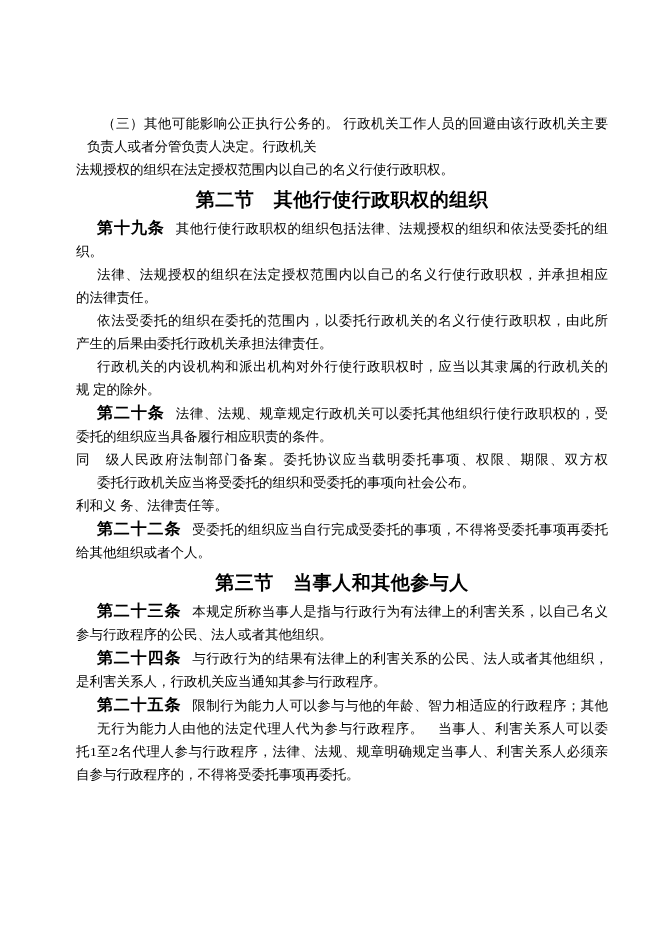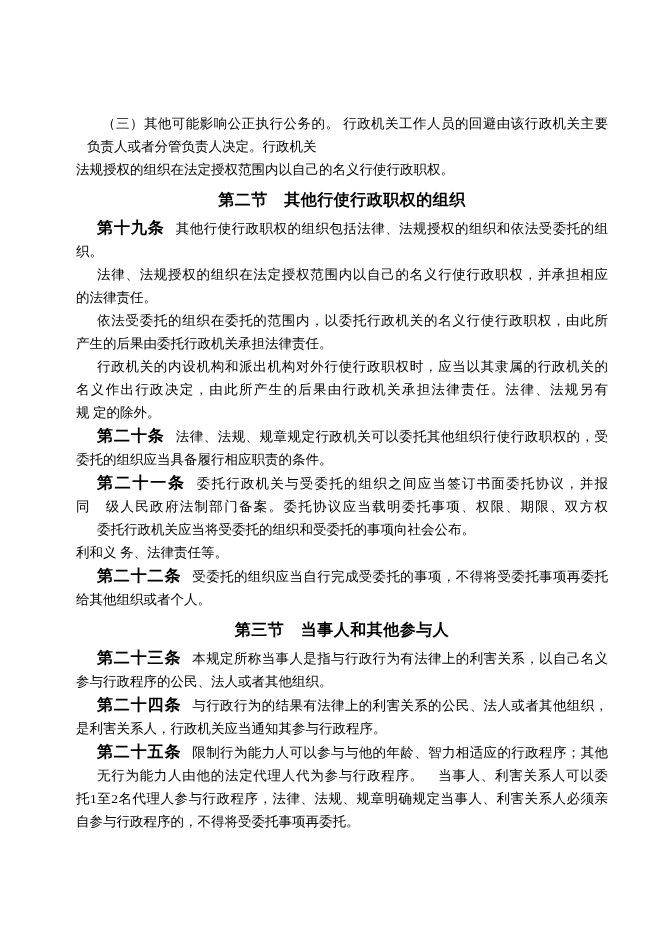--- a/index.html
+++ b/index.html
@@ -38,21 +38,21 @@
   .ln b {
     font-family: "Liberation Sans", "DejaVu Sans", sans-serif;
     font-weight: 700;
     font-size: 16px;
     margin-right: 11px;
     letter-spacing: 0.5px;
   }
   .heading {
     font-family: "Liberation Sans", "DejaVu Sans", sans-serif;
     font-weight: 700;
-    font-size: 16px;
+    font-size: 19px;
     line-height: 28px;
     text-align: center;
     margin: 5px 0 2px 0;
     letter-spacing: 0.5px;
   }
 </style>
 </head>
 <body>
 
 <div class="page">
@@ -61,25 +61,23 @@
       <div class="ln ind-b">负责人或者分管负责人决定。行政机关</div>
       <div class="ln">法规授权的组织在法定授权范围内以自己的名义行使行政职权。</div>
       <div class="heading">第二节　其他行使行政职权的组织</div>
       <div class="ln ind full"><b>第十九条</b>其他行使行政职权的组织包括法律、法规授权的组织和依法受委托的组</div>
       <div class="ln">织。</div>
       <div class="ln ind full">法律、法规授权的组织在法定授权范围内以自己的名义行使行政职权，并承担相应</div>
       <div class="ln">的法律责任。</div>
       <div class="ln ind full">依法受委托的组织在委托的范围内，以委托行政机关的名义行使行政职权，由此所</div>
       <div class="ln">产生的后果由委托行政机关承担法律责任。</div>
       <div class="ln ind full">行政机关的内设机构和派出机构对外行使行政职权时，应当以其隶属的行政机关的</div>
-      <div class="ln  full">名义作出行政决定，由此所产生的后果由行政机关承担法律责任。法律、法规另有</div>
       <div class="ln">规 定的除外。</div>
       <div class="ln ind full"><b>第二十条</b>法律、法规、规章规定行政机关可以委托其他组织行使行政职权的，受</div>
       <div class="ln">委托的组织应当具备履行相应职责的条件。</div>
-      <div class="ln ind full"><b>第二十一条</b>委托行政机关与受委托的组织之间应当签订书面委托协议，并报</div>
       <div class="ln  full">同　级人民政府法制部门备案。委托协议应当载明委托事项、权限、期限、双方权</div>
       <div class="ln ind">委托行政机关应当将受委托的组织和受委托的事项向社会公布。</div>
       <div class="ln">利和义 务、法律责任等。</div>
       <div class="ln ind full"><b>第二十二条</b>受委托的组织应当自行完成受委托的事项，不得将受委托事项再委托</div>
       <div class="ln">给其他组织或者个人。</div>
       <div class="heading">第三节　当事人和其他参与人</div>
       <div class="ln ind full"><b>第二十三条</b>本规定所称当事人是指与行政行为有法律上的利害关系，以自己名义</div>
       <div class="ln">参与行政程序的公民、法人或者其他组织。</div>
       <div class="ln ind full"><b>第二十四条</b>与行政行为的结果有法律上的利害关系的公民、法人或者其他组织，</div>
       <div class="ln">是利害关系人，行政机关应当通知其参与行政程序。</div>

